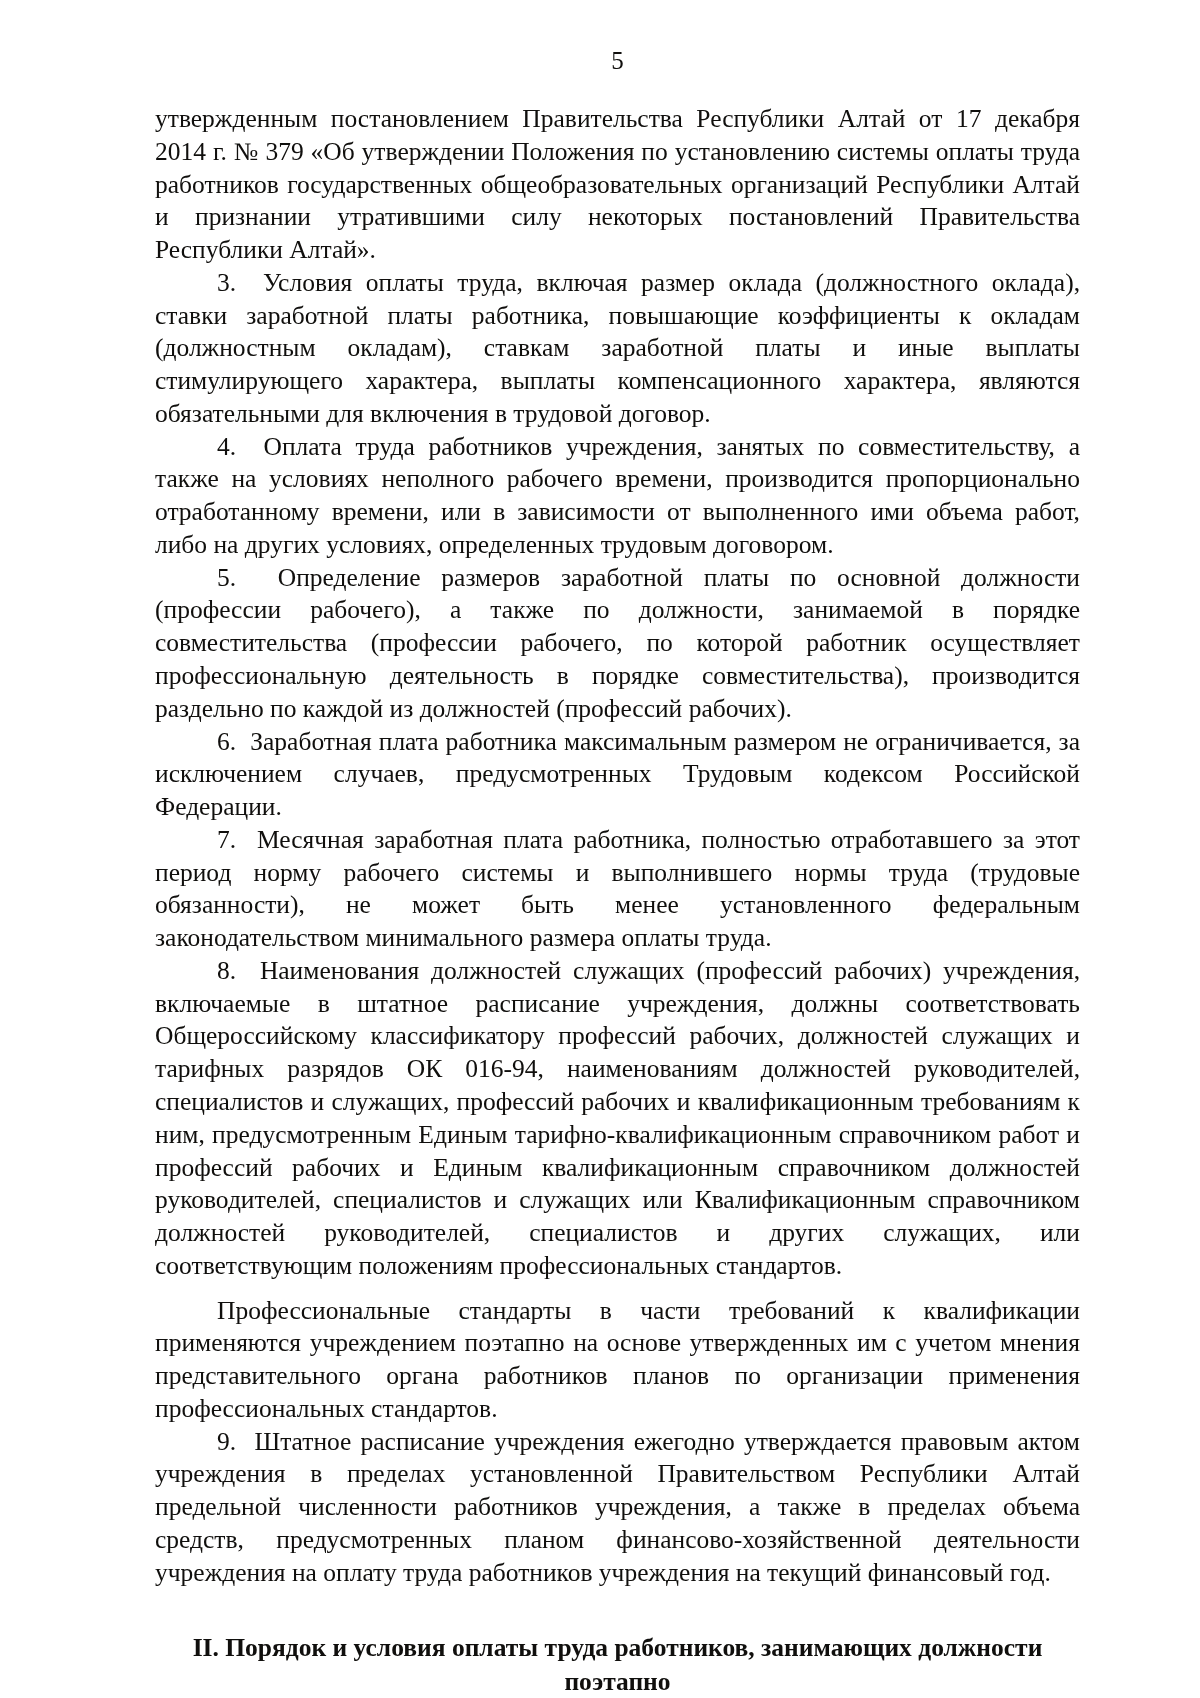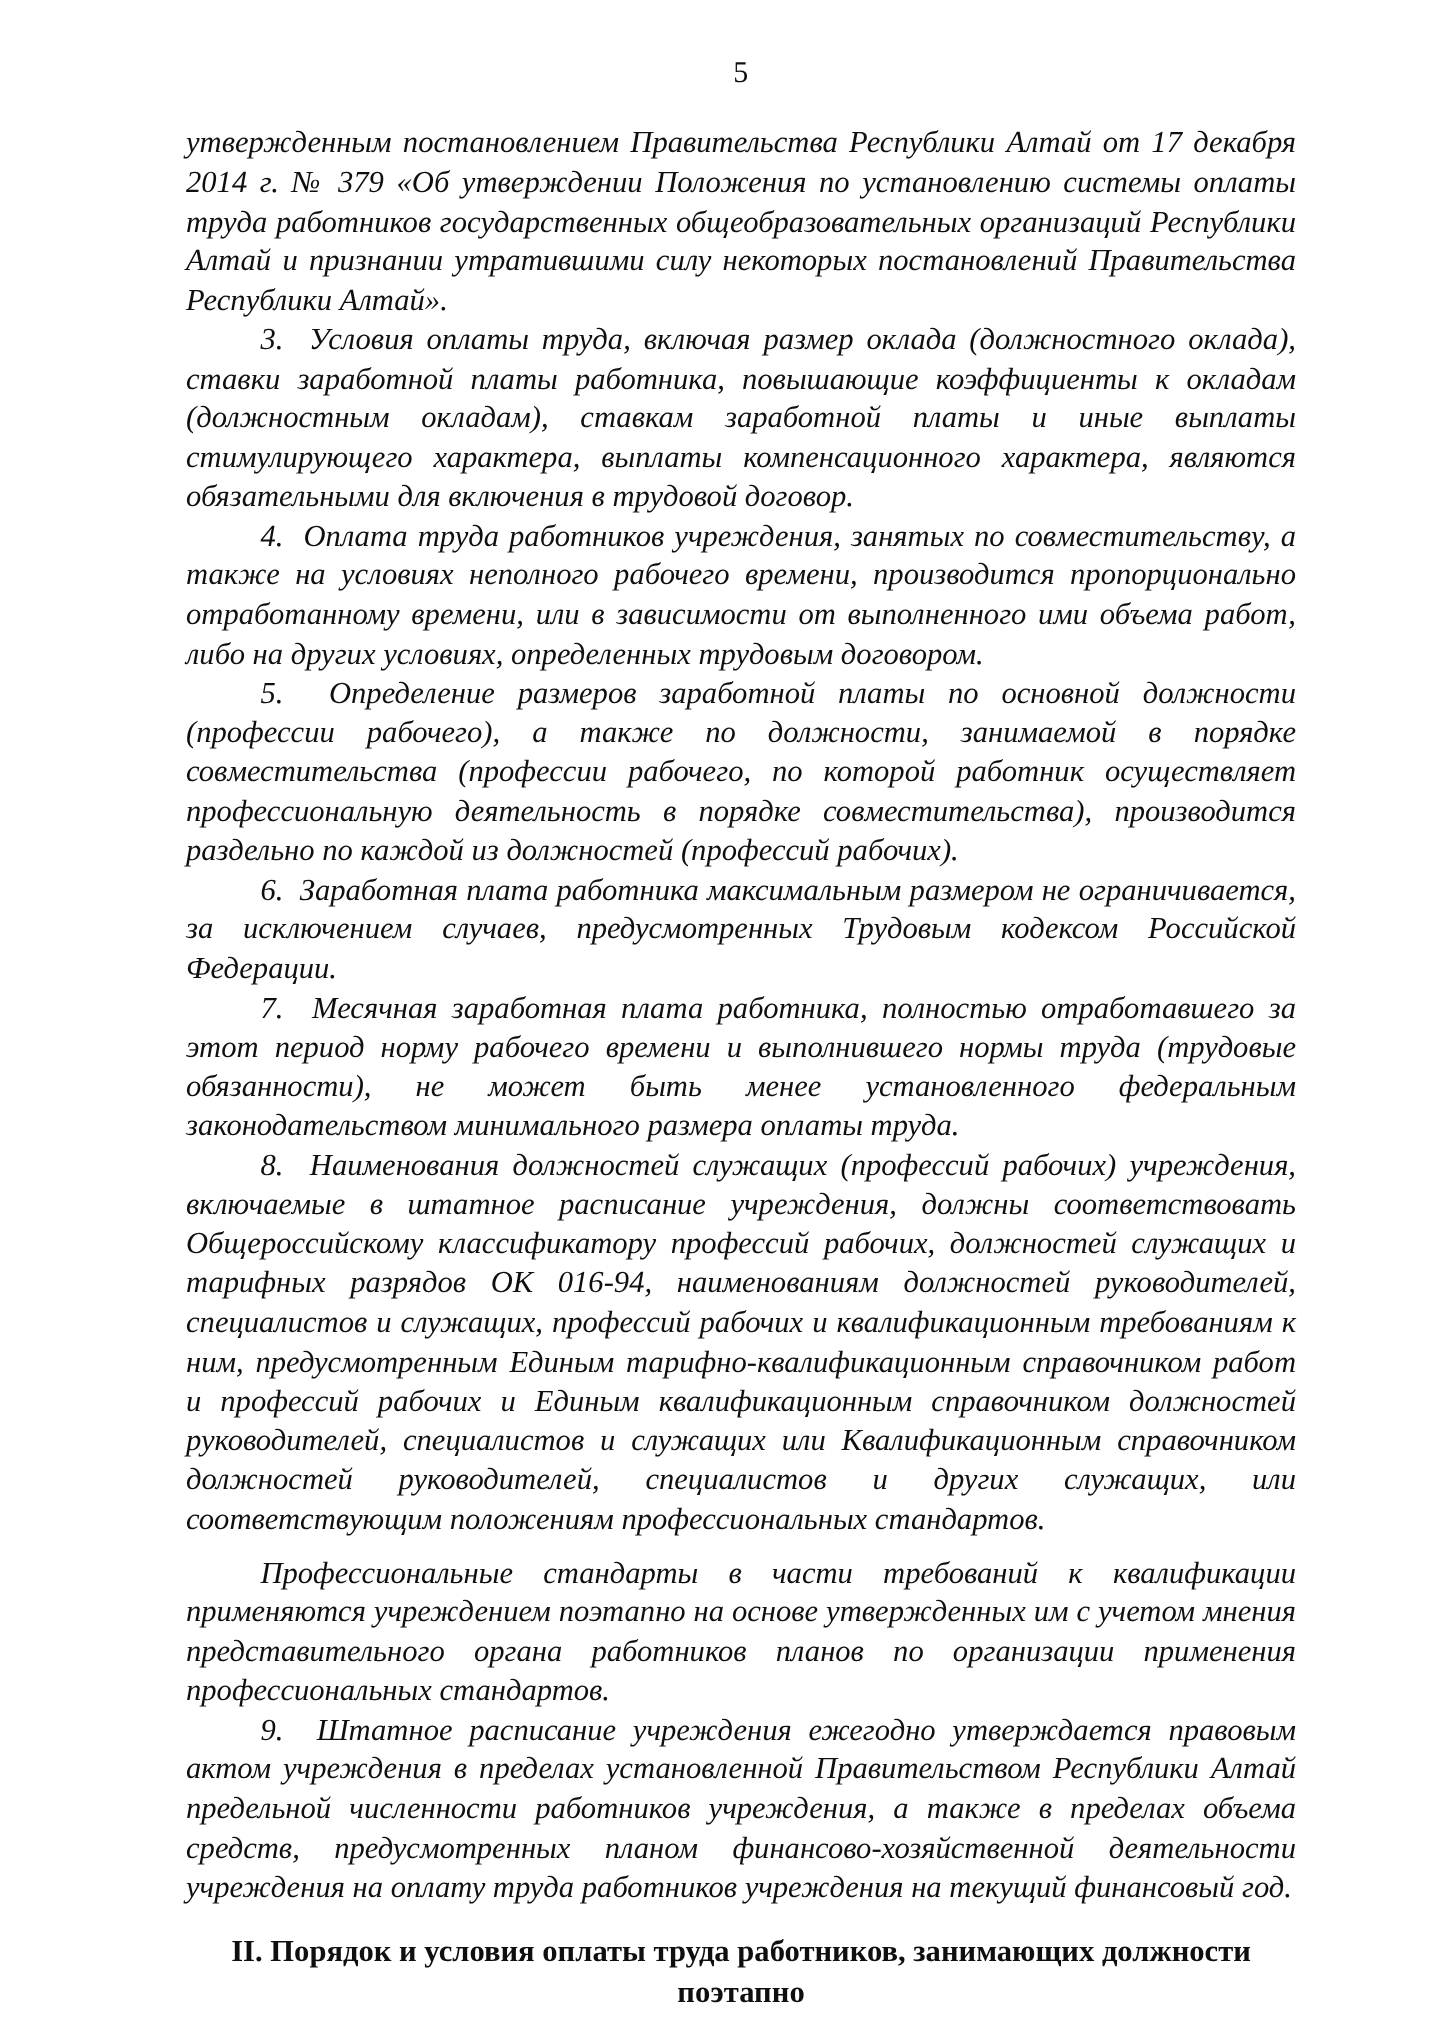--- a/index.html
+++ b/index.html
@@ -27,31 +27,30 @@
   .body-text {
     font-size: 25.5px;
     line-height: 1.285;
     text-align: justify;
     text-justify: inter-word;
     hyphens: none;
   }
   .body-text p {
     margin: 0;
     text-indent: 0;
-    font-style: italic;
   }
   .body-text p.indent {
     text-indent: 62px;
     margin-top: 12px;
   }
   .body-text p.num {
     text-indent: 62px;
   }
   .section-heading {
-    margin-top: 20px;
+    margin-top: 42px;
     text-align: center;
     font-weight: bold;
     font-size: 25.5px;
     line-height: 1.3;
   }
   .section-heading .line2 {
     display: block;
   }
 </style>
 </head>
@@ -60,21 +59,21 @@
 <div class="page">
 
   <div class="page-number">5</div>
 
   <div class="body-text">
     <p>утвержденным постановлением Правительства Республики Алтай от 17 декабря 2014 г. № 379 «Об утверждении Положения по установлению системы оплаты труда работников государственных общеобразовательных организаций Республики Алтай и признании утратившими силу некоторых постановлений Правительства Республики Алтай».</p>
     <p class="num"><span>3.</span>&nbsp;&nbsp;<span>Условия оплаты труда, включая размер оклада (должностного оклада), ставки заработной платы работника, повышающие коэффициенты к окладам (должностным окладам), ставкам заработной платы и иные выплаты стимулирующего характера, выплаты компенсационного характера, являются обязательными для включения в трудовой договор.</span></p>
     <p class="num"><span>4.</span>&nbsp;&nbsp;<span>Оплата труда работников учреждения, занятых по совместительству, а также на условиях неполного рабочего времени, производится пропорционально отработанному времени, или в зависимости от выполненного ими объема работ, либо на других условиях, определенных трудовым договором.</span></p>
     <p class="num"><span>5.</span>&nbsp;&nbsp;<span>Определение размеров заработной платы по основной должности (профессии рабочего), а также по должности, занимаемой в порядке совместительства (профессии рабочего, по которой работник осуществляет профессиональную деятельность в порядке совместительства), производится раздельно по каждой из должностей (профессий рабочих).</span></p>
     <p class="num"><span>6.</span>&nbsp;&nbsp;<span>Заработная плата работника максимальным размером не ограничивается, за исключением случаев, предусмотренных Трудовым кодексом Российской Федерации.</span></p>
-    <p class="num"><span>7.</span>&nbsp;&nbsp;<span>Месячная заработная плата работника, полностью отработавшего за этот период норму рабочего времени и выполнившего нормы труда (трудовые обязанности), не может быть менее установленного федеральным законодательством минимального размера оплаты труда.</span></p>
+    <p class="num"><span>7.</span>&nbsp;&nbsp;<span>Месячная заработная плата работника, полностью отработавшего за этот период норму рабочего системы и выполнившего нормы труда (трудовые обязанности), не может быть менее установленного федеральным законодательством минимального размера оплаты труда.</span></p>
     <p class="num"><span>8.</span>&nbsp;&nbsp;<span>Наименования должностей служащих (профессий рабочих) учреждения, включаемые в штатное расписание учреждения, должны соответствовать Общероссийскому классификатору профессий рабочих, должностей служащих и тарифных разрядов ОК 016-94, наименованиям должностей руководителей, специалистов и служащих, профессий рабочих и квалификационным требованиям к ним, предусмотренным Единым тарифно-квалификационным справочником работ и профессий рабочих и Единым квалификационным справочником должностей руководителей, специалистов и служащих или Квалификационным справочником должностей руководителей, специалистов и других служащих, или соответствующим положениям профессиональных стандартов.</span></p>
     <p class="indent">Профессиональные стандарты в части требований к квалификации применяются учреждением поэтапно на основе утвержденных им с учетом мнения представительного органа работников планов по организации применения профессиональных стандартов.</p>
     <p class="num"><span>9.</span>&nbsp;&nbsp;<span>Штатное расписание учреждения ежегодно утверждается правовым актом учреждения в пределах установленной Правительством Республики Алтай предельной численности работников учреждения, а также в пределах объема средств, предусмотренных планом финансово-хозяйственной деятельности учреждения на оплату труда работников учреждения на текущий финансовый год.</span></p>
   </div>
 
   <div class="section-heading">
     <span>II. Порядок и условия оплаты труда работников, занимающих должности</span>
     <span class="line2">поэтапно</span>
   </div>
 

